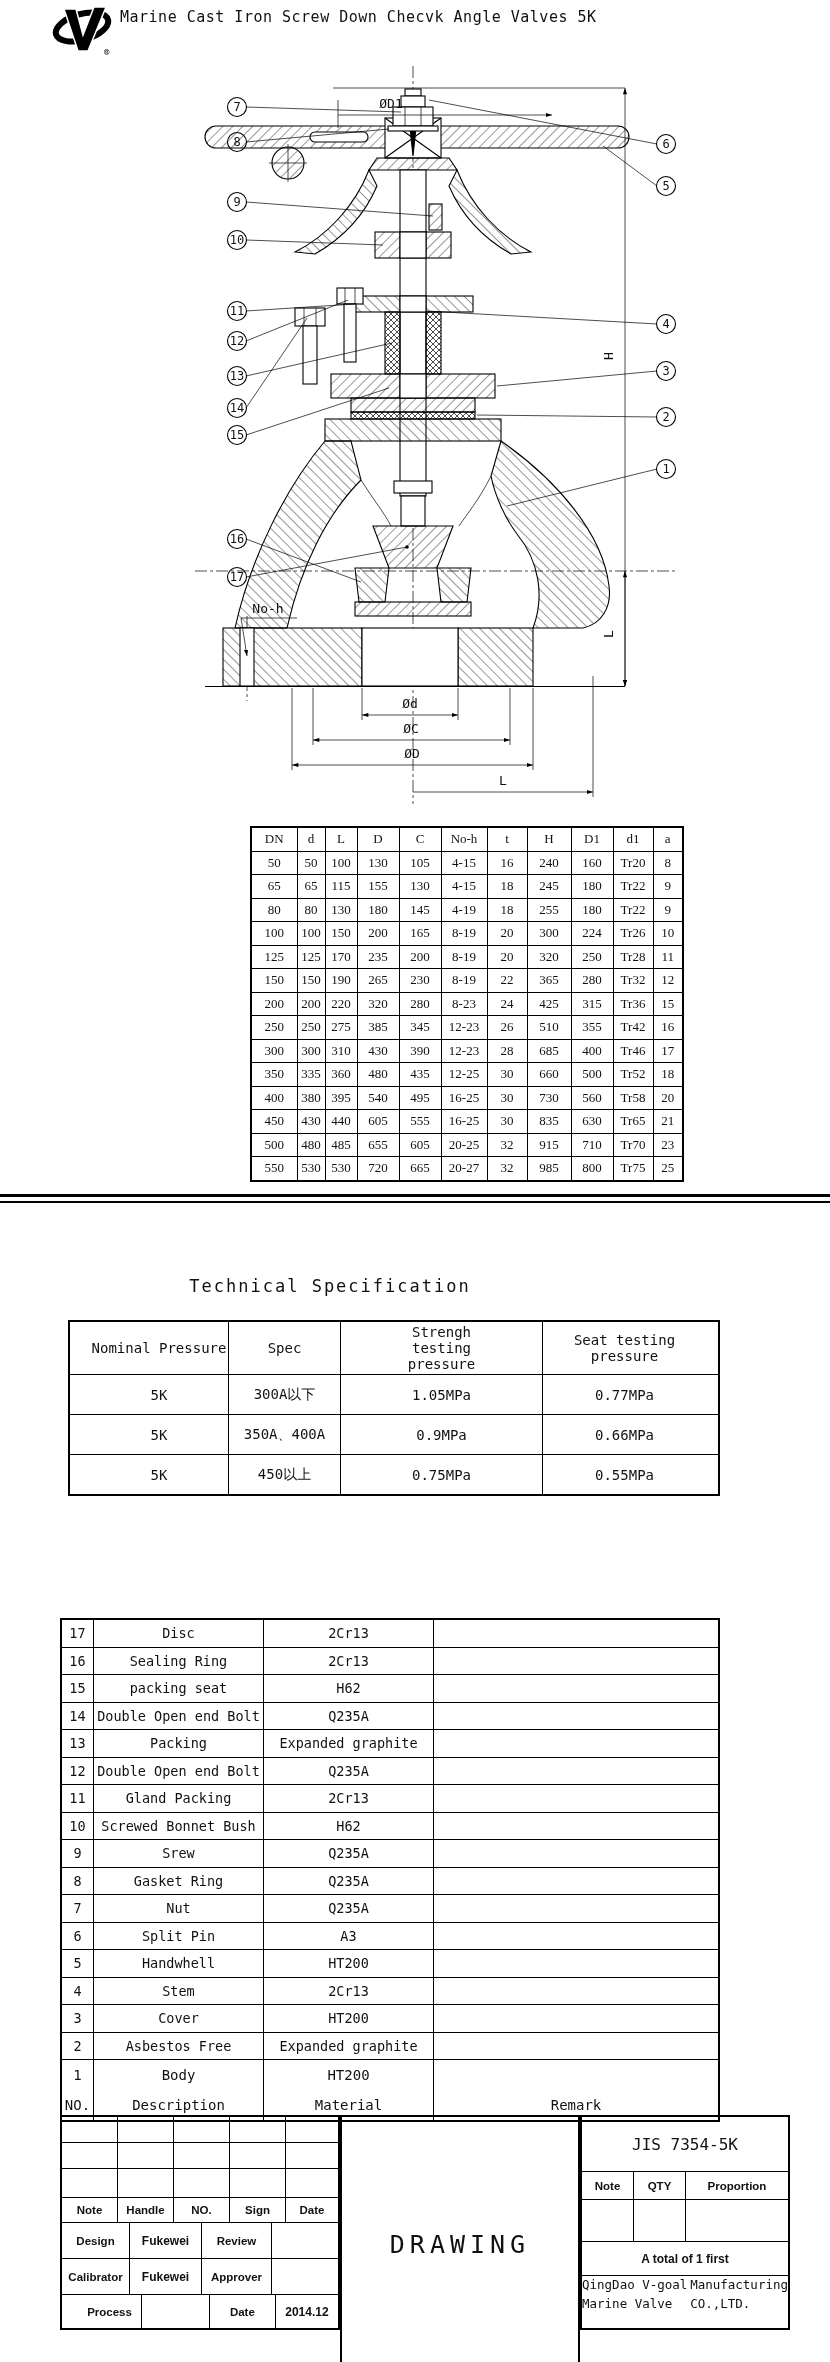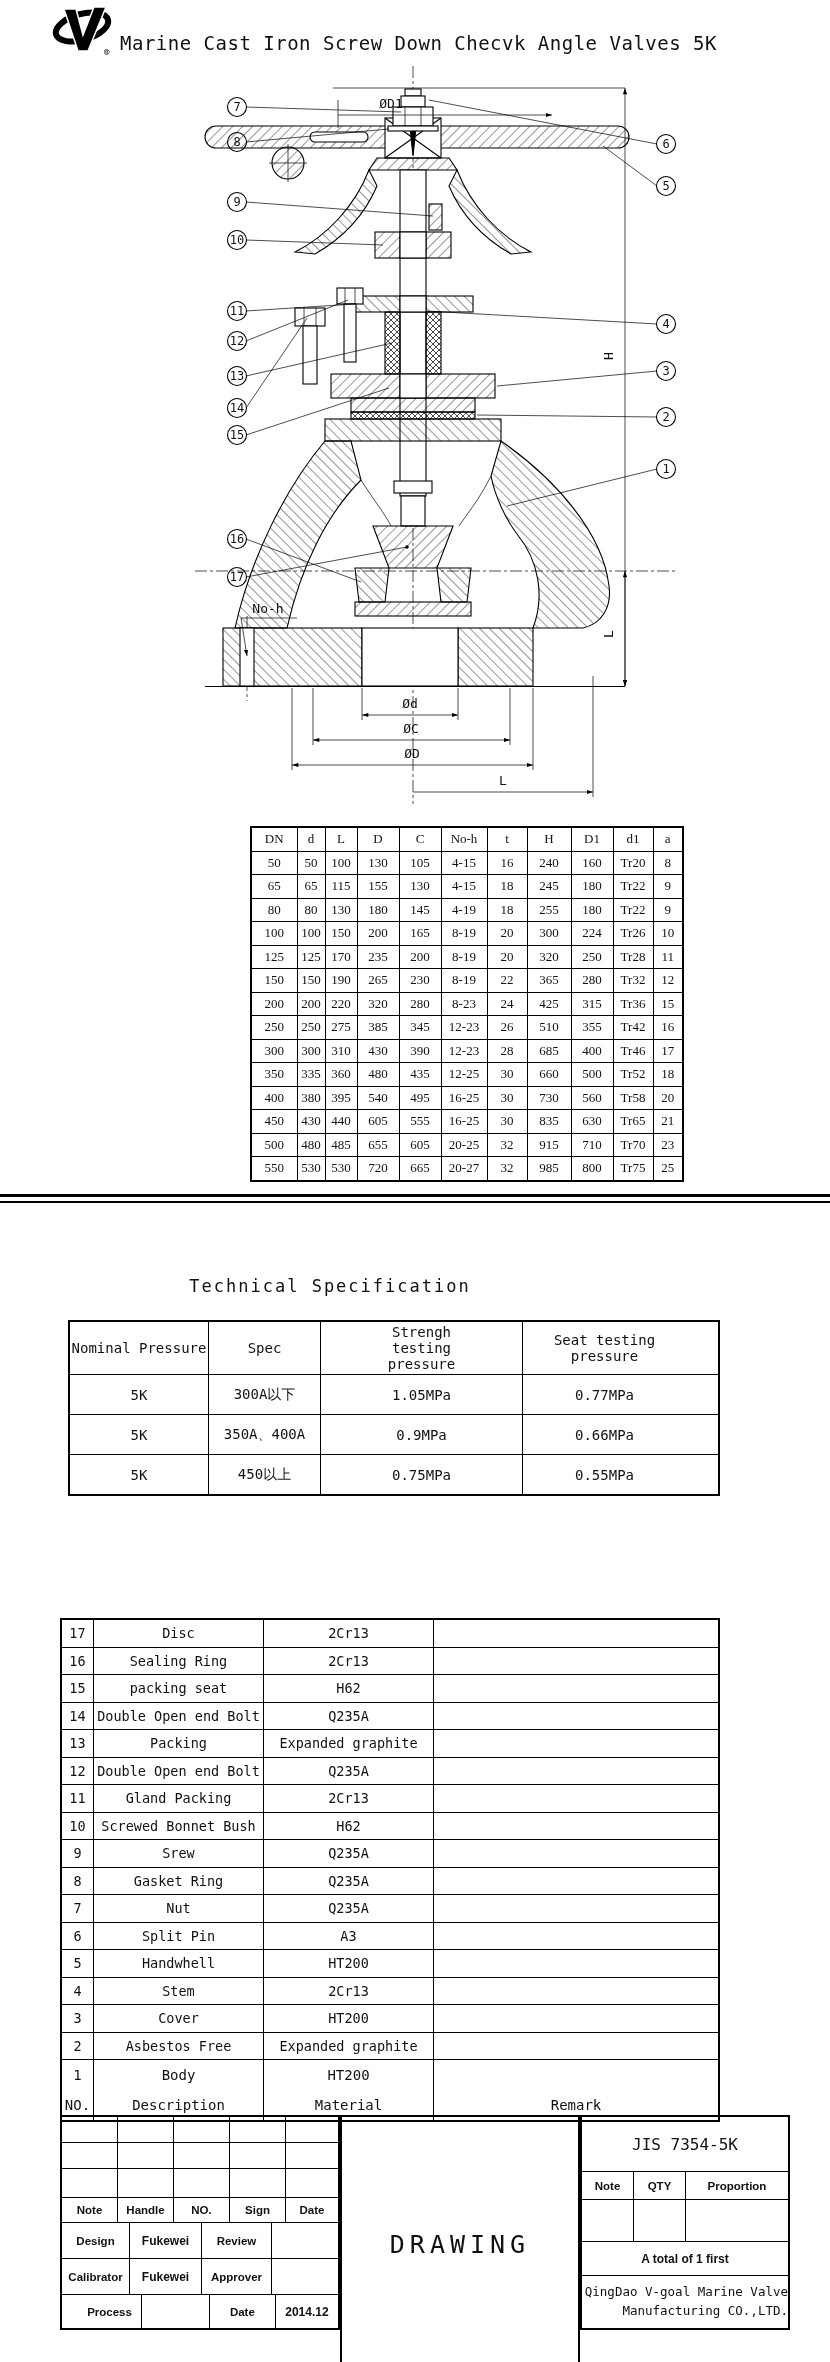--- a/index.html
+++ b/index.html
@@ -1,40 +1,40 @@
 <!DOCTYPE html>
 <html><head>
 <meta charset="utf-8">
 <style>
   html,body{margin:0;padding:0;background:#e8e8e8;}
   #page{position:relative;width:830px;height:2362px;background:#ffffff;margin:0 auto;
         font-family:"DejaVu Sans Mono",monospace;color:#111;}
   .abs{position:absolute;}
 
   
-  #doc-title{left:120px;top:32px;font-size:19px;letter-spacing:.5px;white-space:nowrap;}
+  #doc-title{left:120px;top:8px;font-size:15px;letter-spacing:.5px;white-space:nowrap;}
 
   
   #dim-table{left:218px;top:826px;border-collapse:collapse;table-layout:fixed;
              font-family:"Liberation Serif",serif;font-size:13px;}
   #dim-table th,#dim-table td{border:1px solid #000;text-align:center;padding:0;height:22.5px;
              overflow:hidden;white-space:nowrap;font-weight:normal;}
   #dim-table{border:2px solid #000;margin-left:32px;}
 
   
   .divider{left:0;width:830px;background:#000;}
 
   
   #spec-title{left:65px;top:1276px;width:530px;text-align:center;font-size:17px;letter-spacing:2px;}
   #spec-table{left:68px;top:1320px;width:648px;border:2px solid #000;font-size:14px;}
   .spec-row{display:flex;border-top:1.5px solid #000;}
   .spec-row:first-child{border-top:none;}
   .spec-cell{border-left:1.5px solid #000;display:flex;align-items:center;justify-content:center;
              text-align:center;box-sizing:border-box;}
-  .spec-cell:first-child{border-left:none;}
+  .spec-cell:first-child{border-left:none;margin-left:20px;}
   .spec-head{height:52px;}
   .spec-data{height:39px;}
   .sc0{width:138px;} .sc1{width:112px;} .sc2{width:202px;padding:0 38px;} .sc3{width:164px;}
 
   
   #parts-table{left:60px;top:1618px;width:660px;border:2px solid #000;box-sizing:border-box;font-size:13.5px;}
   .parts-row{display:flex;border-bottom:1.5px solid #000;height:27.5px;align-items:stretch;box-sizing:border-box;}
   .parts-row:last-child{border-bottom:none;height:30px;font-size:14px;}
   .pcell{border-right:1.5px solid #000;display:flex;align-items:center;justify-content:center;
          box-sizing:border-box;overflow:hidden;white-space:nowrap;}
@@ -740,19 +740,19 @@
       <div class="c4r cellc tb-label" style="width:52px">Note</div>
       <div class="c4r cellc tb-label" style="width:52px">QTY</div>
       <div class="c4r cellc tb-label" style="width:102px">Proportion</div>
     </div>
     <div class="tbr-row" style="height:42px">
       <div class="c4r" style="width:52px"></div>
       <div class="c4r" style="width:52px"></div>
       <div class="c4r" style="width:102px"></div>
     </div>
     <div class="tbr-row cellc tb-val" style="height:34px">A total of 1 first</div>
-    <div class="tbr-row" style="height:52px;flex-direction:column;display:flex;align-items:flex-end;justify-content:center;font-size:12.5px;line-height:1.5">
+    <div class="tbr-row" style="height:52px;flex-direction:row;display:flex;align-items:flex-start;justify-content:center;font-size:12.5px;line-height:1.5">
       <div>QingDao V-goal Marine Valve</div>
       <div>Manufacturing CO.,LTD.</div>
     </div>
   </div>
 
 </div>
 
 </body></html>

